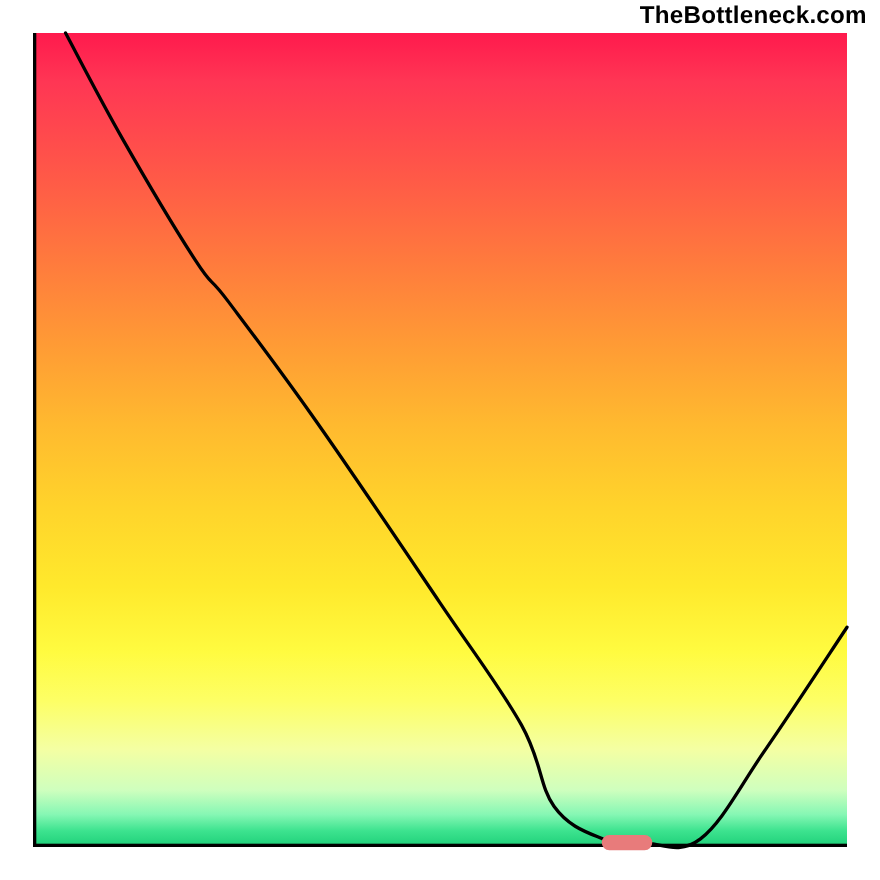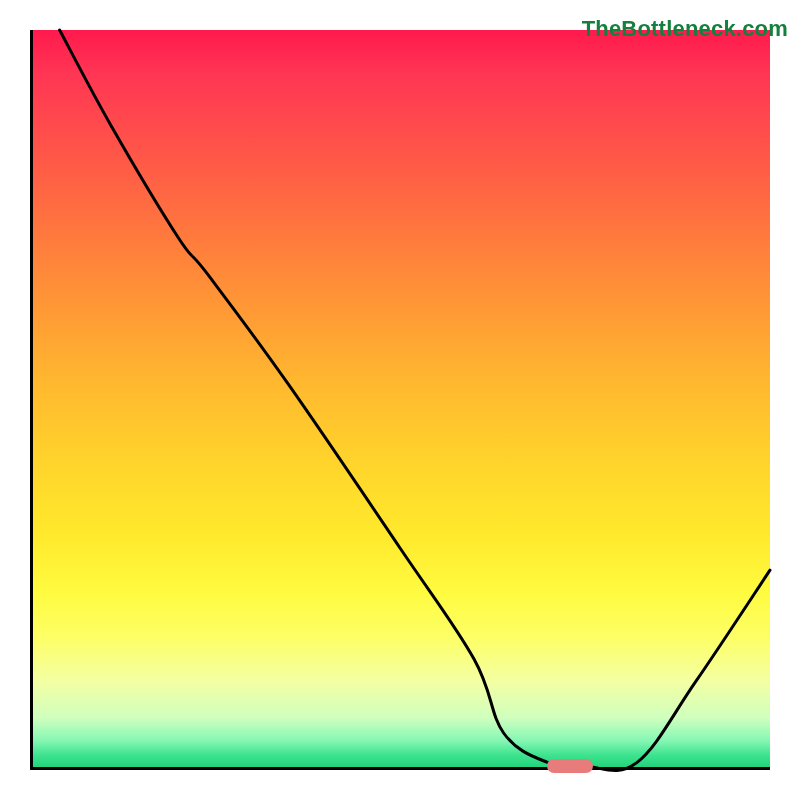--- a/index.html
+++ b/index.html
@@ -11,25 +11,25 @@
     font-family: Arial, Helvetica, sans-serif;
     overflow: hidden;
   }
   .container {
     position: relative;
     width: 800px;
     height: 800px;
   }
   .watermark {
     position: absolute;
-    top: 16px;
+    top: 1px;
     right: 12px;
     font-size: 22px;
     font-weight: 600;
-    color: #15803d;
+    color: #000000;
     letter-spacing: 0.2px;
     z-index: 10;
   }
   .plot-area {
     position: absolute;
     left: 30px;
     top: 30px;
     width: 740px;
     height: 740px;
     box-sizing: border-box;

